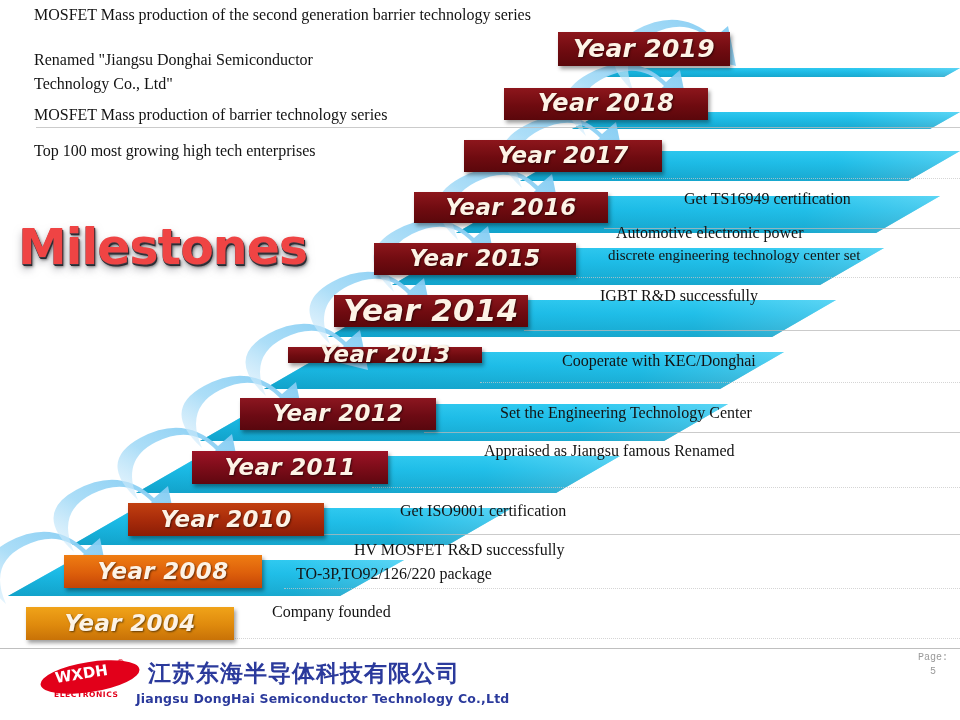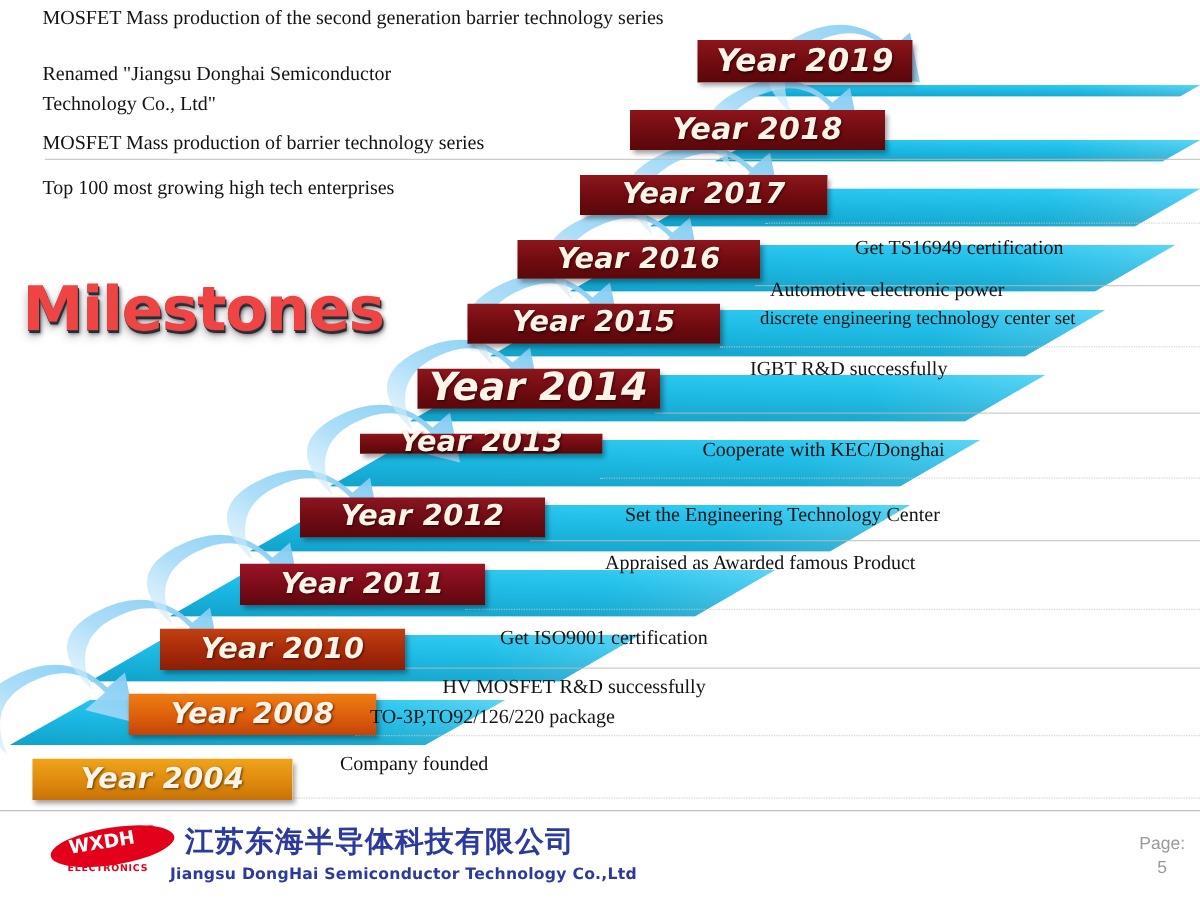--- a/index.html
+++ b/index.html
@@ -58,23 +58,23 @@
     font-family:"DejaVu Sans","Liberation Sans",sans-serif;
     letter-spacing:1px;white-space:nowrap;
   }
   #en-name{
     position:absolute;left:136px;top:43px;
     font-size:12.5px;font-weight:bold;color:#2b3a9c;
     font-family:"DejaVu Sans","Liberation Sans",sans-serif;
     letter-spacing:.2px;white-space:nowrap;
   }
   #pageno{
-    position:absolute;right:12px;top:17px;text-align:center;
-    font-size:14px;color:#9a9a9a;line-height:1.35;
-    font-family:Liberation Sans, sans-serif;
+    position:absolute;right:12px;top:3px;text-align:center;
+    font-size:10px;color:#9a9a9a;line-height:1.35;
+    font-family:Liberation Mono, monospace;
   }
 </style>
 </head>
 <body>
 
 <div id="slide">
 
   <div id="stair">
     <svg width="960" height="660" viewBox="0 0 960 660">
       <defs>
@@ -244,21 +244,21 @@
               background:linear-gradient(180deg,#9c1326 0%,#7a0c18 55%,#5f0710 100%);">
     <span class="lbl">Year  2011</span>
   </div>
 
   <div class="plate" style="left:128px;top:503px;width:196px;height:33px;font-size:23px;
               background:linear-gradient(180deg,#c24010 0%,#a62a0a 55%,#8b1d06 100%);">
     <span class="lbl">Year  2010</span>
   </div>
 
   <div class="plate" style="left:64px;top:555px;width:198px;height:33px;font-size:23px;
-              background:linear-gradient(180deg,#ef7d12 0%,#dd5f0b 55%,#c44406 100%);margin-left:39px;">
+              background:linear-gradient(180deg,#ef7d12 0%,#dd5f0b 55%,#c44406 100%);">
     <span class="lbl">Year  2008</span>
   </div>
 
   <div class="plate" style="left:2px;top:607px;width:208px;height:33px;font-size:23px;
               background:linear-gradient(180deg,#f0a319 0%,#df8a0d 55%,#c87207 100%);margin-left:24px;">
     <span class="lbl">Year  2004</span>
   </div>
 
   <div class="desc" style="left:34px;top:4px;font-size:16px;">MOSFET Mass production of the second generation barrier technology series</div>
 
@@ -273,21 +273,21 @@
 
   <div class="desc" style="left:616px;top:222px;font-size:16px;">Automotive electronic power</div>
   <div class="desc" style="left:608px;top:246px;font-size:15px;">discrete engineering  technology center set</div>
 
   <div class="desc" style="left:600px;top:285px;font-size:16px;">IGBT R&amp;D  successfully</div>
 
   <div class="desc" style="left:562px;top:350px;font-size:16px;">Cooperate with KEC/Donghai</div>
 
   <div class="desc" style="left:500px;top:402px;font-size:16px;">Set the Engineering Technology Center</div>
 
-  <div class="desc" style="left:484px;top:440px;font-size:16px;">Appraised as Awarded famous Product</div>
+  <div class="desc" style="left:484px;top:440px;font-size:16px;">Appraised as Jiangsu famous Renamed</div>
 
   <div class="desc" style="left:400px;top:500px;font-size:16px;">Get ISO9001 certification</div>
 
   <div class="desc" style="left:354px;top:539px;font-size:16px;">HV MOSFET R&amp;D successfully</div>
   <div class="desc" style="left:296px;top:563px;font-size:16px;">TO-3P,TO92/126/220 package</div>
 
   <div class="desc" style="left:272px;top:601px;font-size:16px;">Company founded</div>
 
   <div id="footbar">
     <div id="footrule"></div>

